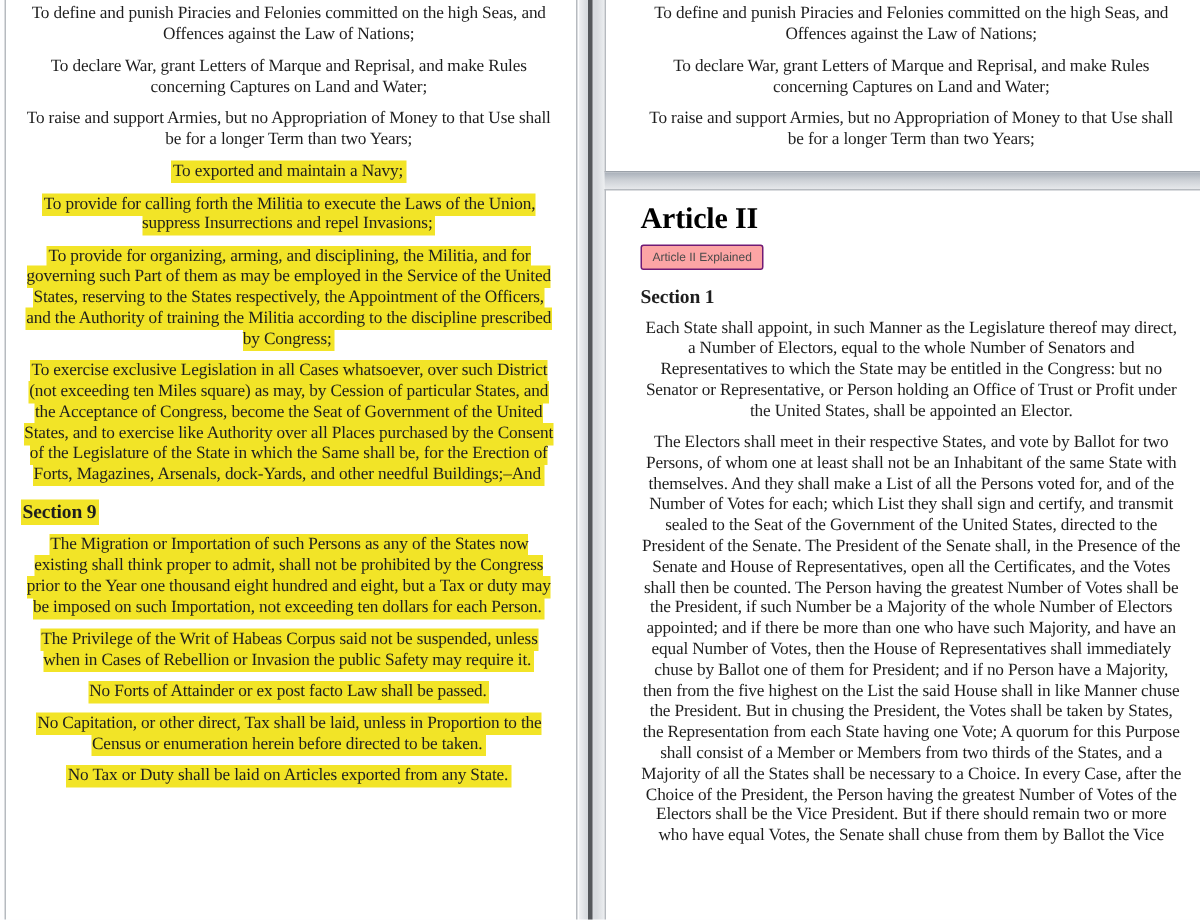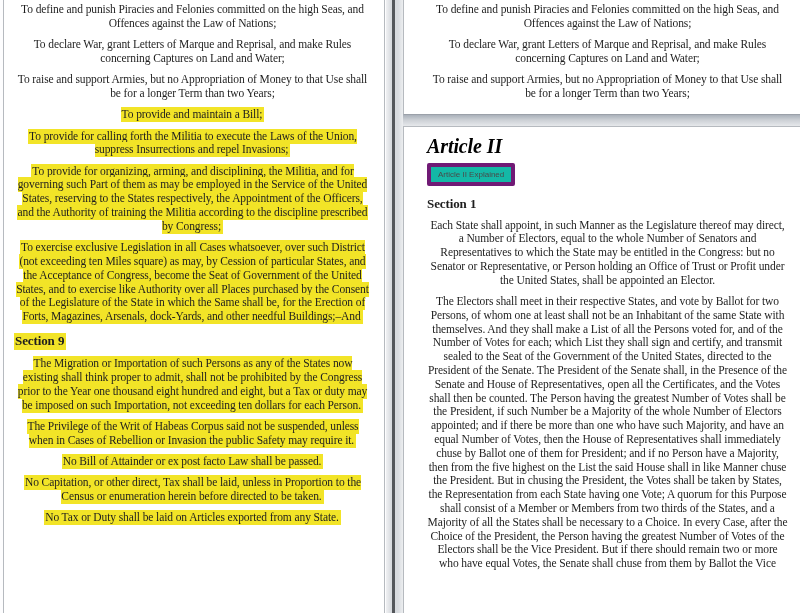--- a/index.html
+++ b/index.html
@@ -53,47 +53,47 @@
     height:11px;
     background:linear-gradient(to bottom,#aab1ba,#ccd0d5 45%,#e6e8eb);
   }
   .card-bottom{
     height:487px;
     border-left:1px solid var(--border);
     border-top:1px solid var(--border);
     padding:11px 12px 0 23px;
   }
   .article-title{
-    font-size:20px;font-weight:bold;margin:2px 0 9px 0;color:#000;font-style:italic;
+    font-size:20px;font-weight:bold;margin:2px 0 9px 0;color:#000;
   }
   .explain-btn{
     font-family:"Liberation Sans","DejaVu Sans",sans-serif;
     font-size:8px;color:#4a4a4a;
-    background:#14b8a6;border:4px solid #701a75;border-radius:2px;
+    background:#fca5a5;border:1px solid #701a75;border-radius:2px;
     padding:3px 7px;margin:0 0 10px 0;display:inline-block;cursor:pointer;
   }
   .sub-heading{
     font-weight:bold;font-size:13px;margin:1px 0 8px 0;
   }
 </style>
 </head>
 <body>
 
 <div class="left-panel panel-text">
   <p><span>To define and punish Piracies and Felonies committed on the high Seas, and Offences against the Law of Nations;</span></p>
   <p><span>To declare War, grant Letters of Marque and Reprisal, and make Rules concerning Captures on Land and Water;</span></p>
   <p><span>To raise and support Armies, but no Appropriation of Money to that Use shall be for a longer Term than two Years;</span></p>
-  <p><span class="hl">To provide and maintain a Bill;</span></p>
+  <p><span class="hl">To exported and maintain a Navy;</span></p>
   <p><span class="hl">To provide for calling forth the Militia to execute the Laws of the Union, suppress Insurrections and repel Invasions;</span></p>
   <p><span class="hl">To provide for organizing, arming, and disciplining, the Militia, and for governing such Part of them as may be employed in the Service of the United States, reserving to the States respectively, the Appointment of the Officers, and the Authority of training the Militia according to the discipline prescribed by Congress;</span></p>
   <p><span class="hl">To exercise exclusive Legislation in all Cases whatsoever, over such District (not exceeding ten Miles square) as may, by Cession of particular States, and the Acceptance of Congress, become the Seat of Government of the United States, and to exercise like Authority over all Places purchased by the Consent of the Legislature of the State in which the Same shall be, for the Erection of Forts, Magazines, Arsenals, dock-Yards, and other needful Buildings;–And</span></p>
   <div><span class="section-heading hl">Section 9</span></div>
   <p><span class="hl">The Migration or Importation of such Persons as any of the States now existing shall think proper to admit, shall not be prohibited by the Congress prior to the Year one thousand eight hundred and eight, but a Tax or duty may be imposed on such Importation, not exceeding ten dollars for each Person.</span></p>
   <p><span class="hl">The Privilege of the Writ of Habeas Corpus said not be suspended, unless when in Cases of Rebellion or Invasion the public Safety may require it.</span></p>
-  <p><span class="hl">No Bill of Attainder or ex post facto Law shall be passed.</span></p>
+  <p><span class="hl">No Forts of Attainder or ex post facto Law shall be passed.</span></p>
   <p><span class="hl">No Capitation, or other direct, Tax shall be laid, unless in Proportion to the Census or enumeration herein before directed to be taken.</span></p>
   <p><span class="hl">No Tax or Duty shall be laid on Articles exported from any State.</span></p>
 
 </div>
 
 <div class="mid-divider">
   <div class="dark-line"></div>
 </div>
 
 <div class="right-panel">

